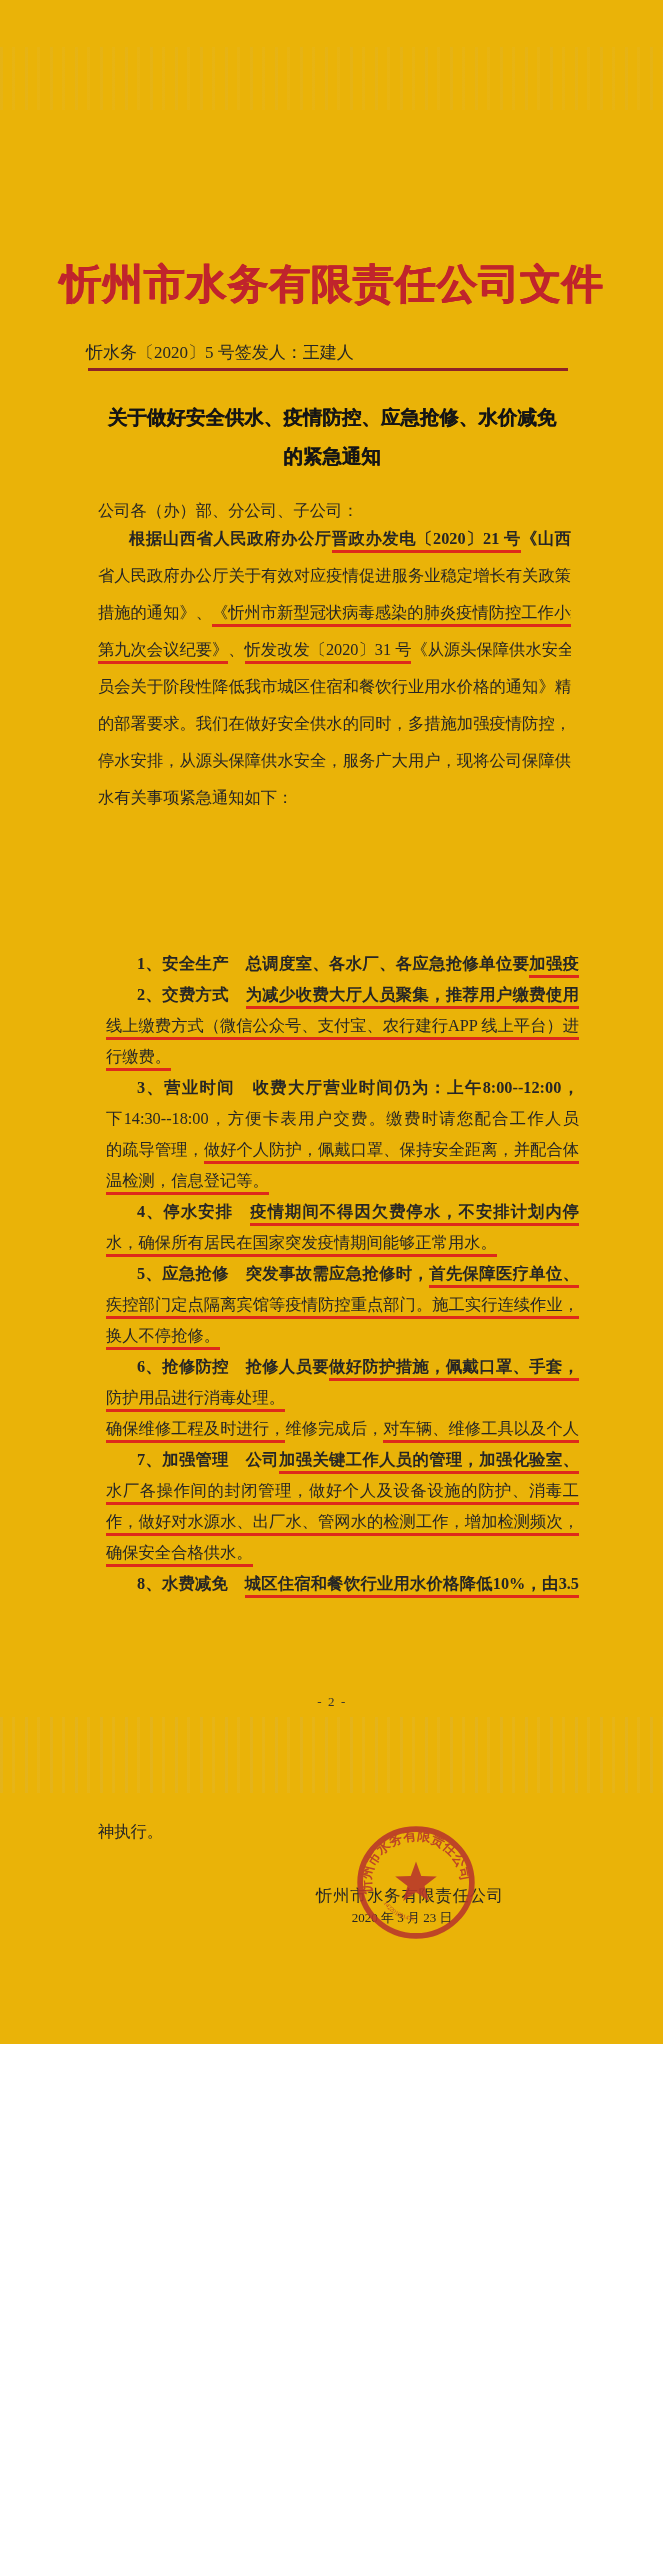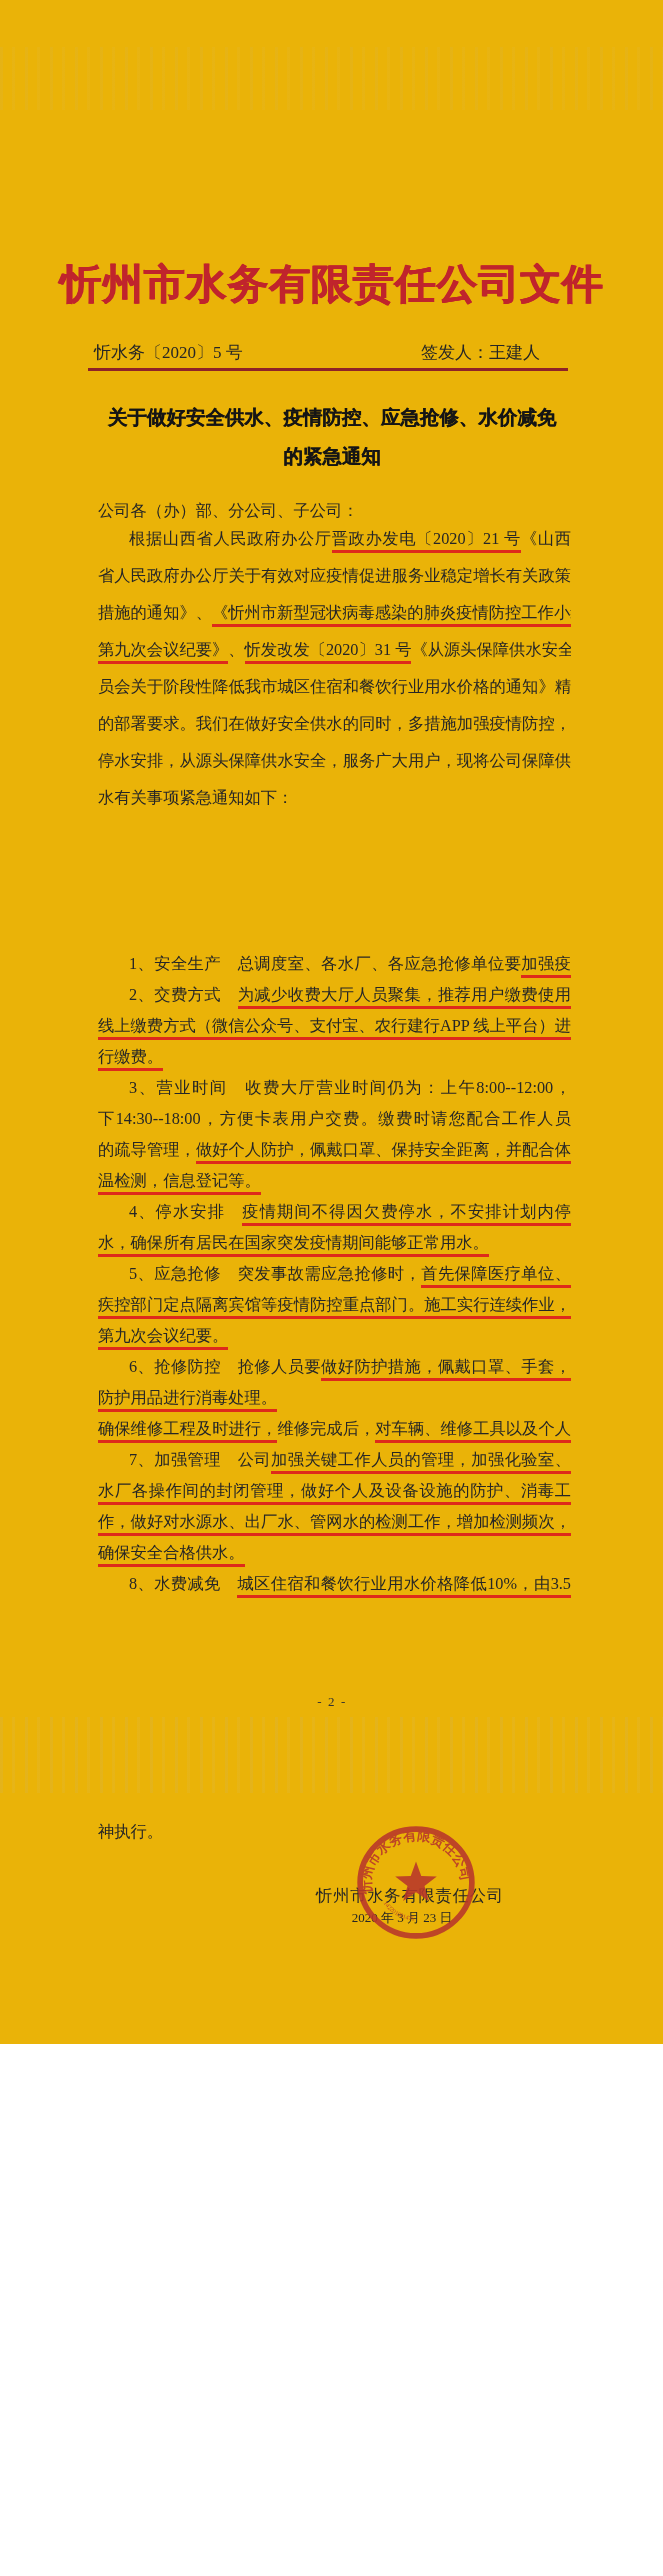--- a/index.html
+++ b/index.html
@@ -28,49 +28,49 @@
   .stripes.mid{top:1717px;height:76px;opacity:.8;}
   .stripes.bot{top:2560px;height:16.3px;opacity:.6;}
 
   .letterhead{
     position:absolute;top:257px;left:0;width:664px;text-align:center;
     font-size:41px;font-weight:900;color:var(--red);letter-spacing:0.8px;
     text-shadow:0.6px 0 0 currentColor,-0.6px 0 0 currentColor;
     white-space:nowrap;
   }
   .docnum-row{
-    position:absolute;top:341px;left:94px;width:446px;
-    display:flex;justify-content:space-between;
+    position:absolute;top:341px;left:86px;width:446px;
+    display:flex;
     font-size:17px;white-space:nowrap;
   }
   .red-rule{
     position:absolute;top:368px;left:88px;width:480px;height:3.3px;
     background:var(--rule);
   }
   .doc-title{
     position:absolute;top:398px;left:0;width:664px;text-align:center;
     font-size:19.5px;line-height:39px;font-weight:800;color:#151515;
     text-shadow:0.4px 0 0 currentColor;white-space:nowrap;
   }
   .salutation{
     position:absolute;top:500px;left:98px;font-size:16.3px;white-space:nowrap;
   }
   .textblock{
     position:absolute;left:98px;width:473px;font-size:16.3px;
   }
   .intro{top:520px;}
   .intro .bline{line-height:37px;height:37px;}
-  .list{top:948px;}
+  .list{top:948px;margin-left:8px;}
   .list .bline{line-height:31px;height:31px;}
   .bline{
     white-space:nowrap;overflow:hidden;
     text-align:justify;text-align-last:justify;
   }
   .bline.last{text-align-last:left;}
-  .bline.indent{text-indent:31px;}
+  .bline.indent{text-indent:31px;font-weight:bold;}
   .u{border-bottom:3.3px solid var(--ul);padding-bottom:1.6px;}
   .pagenum{
     position:absolute;left:0;width:664px;text-align:center;
     font-size:13px;color:#333;letter-spacing:1.6px;white-space:nowrap;
   }
   .pagenum.p2{top:1694px;}
   .pagenum.p3{top:2548px;}
 
   .cont-line{position:absolute;top:1821px;left:98px;font-size:16.3px;white-space:nowrap;}
   .signature{
@@ -137,21 +137,21 @@
       <div class="bline"><span class="u">线上缴费方式（微信公众号、支付宝、农行建行APP 线上平台）进</span></div>
       <div class="bline last"><span class="u">行缴费。</span></div>
       <div class="bline indent"><span>3、营业时间　收费大厅营业时间仍为：上午8:00--12:00，</span></div>
       <div class="bline"><span>下14:30--18:00，方便卡表用户交费。缴费时请您配合工作人员</span></div>
       <div class="bline"><span>的疏导管理，</span><span class="u">做好个人防护，佩戴口罩、保持安全距离，并配合体</span></div>
       <div class="bline last"><span class="u">温检测，信息登记等。</span></div>
       <div class="bline indent"><span>4、停水安排　</span><span class="u">疫情期间不得因欠费停水，</span><span class="u">不安排计划内停</span></div>
       <div class="bline last"><span class="u">水，确保所有居民在国家突发疫情期间能够正常用水。</span></div>
       <div class="bline indent"><span>5、应急抢修　突发事故需应急抢修时，</span><span class="u">首先保障医疗单位、</span></div>
       <div class="bline"><span class="u">疾控部门定点隔离宾馆等疫情防控重点部门。施工实行连续作业，</span></div>
-      <div class="bline last"><span class="u">第九次会议纪要。</span></div>
+      <div class="bline last"><span class="u">换人不停抢修。</span></div>
       <div class="bline indent"><span>6、抢修防控　抢修人员要</span><span class="u">做好防护措施，佩戴口罩、手套，</span></div>
       <div class="bline last"><span class="u">防护用品进行消毒处理。</span></div>
       <div class="bline"><span class="u">确保维修工程及时进行，</span><span>维修完成后，</span><span class="u">对车辆、维修工具以及个人</span></div>
       <div class="bline indent"><span>7、加强管理　公司</span><span class="u">加强关键工作人员的管理，加强化验室、</span></div>
       <div class="bline"><span class="u">水厂各操作间的封闭管理，做好个人及设备设施的防护、消毒工</span></div>
       <div class="bline"><span class="u">作，做好对水源水、出厂水、管网水的检测工作，增加检测频次，</span></div>
       <div class="bline last"><span class="u">确保安全合格供水。</span></div>
       <div class="bline indent"><span>8、水费减免　</span><span class="u">城区住宿和餐饮行业用水价格降低10%，由3.5</span></div>
     </div>
 

